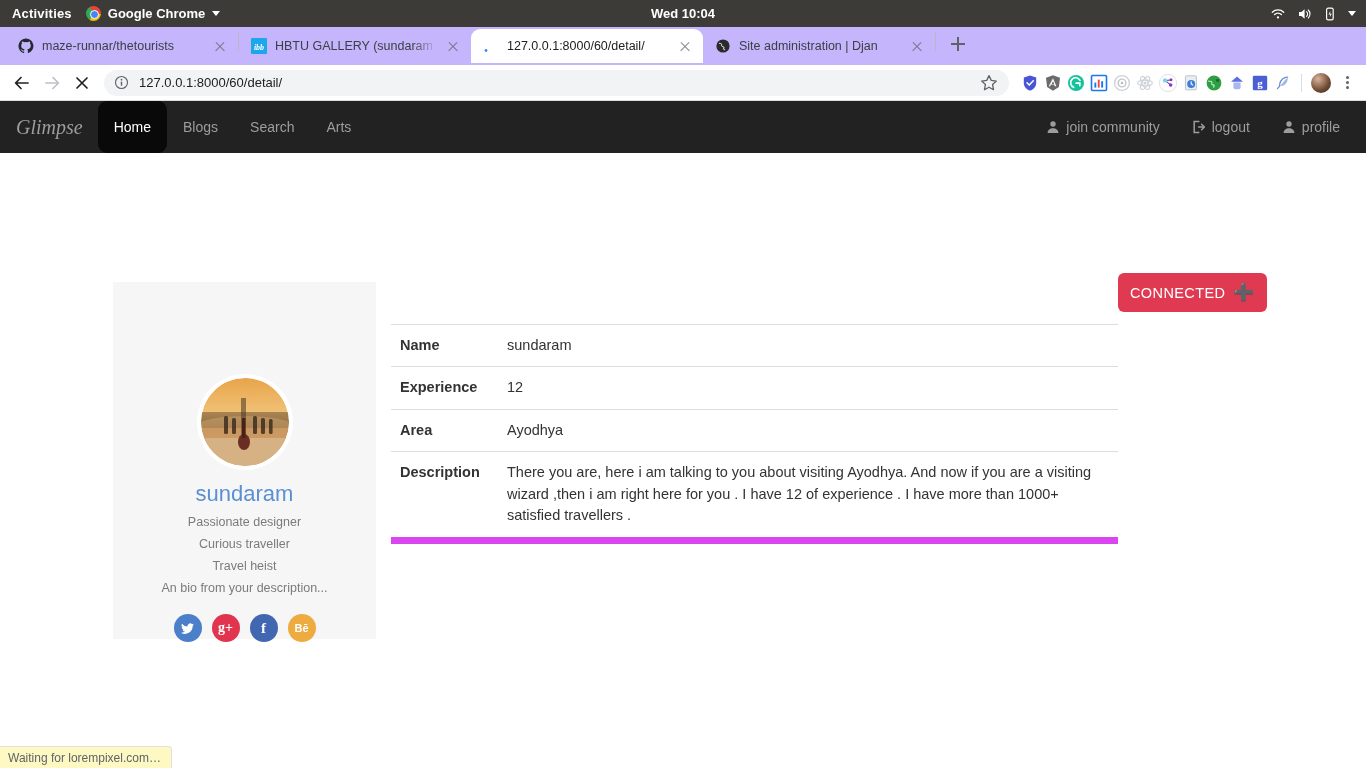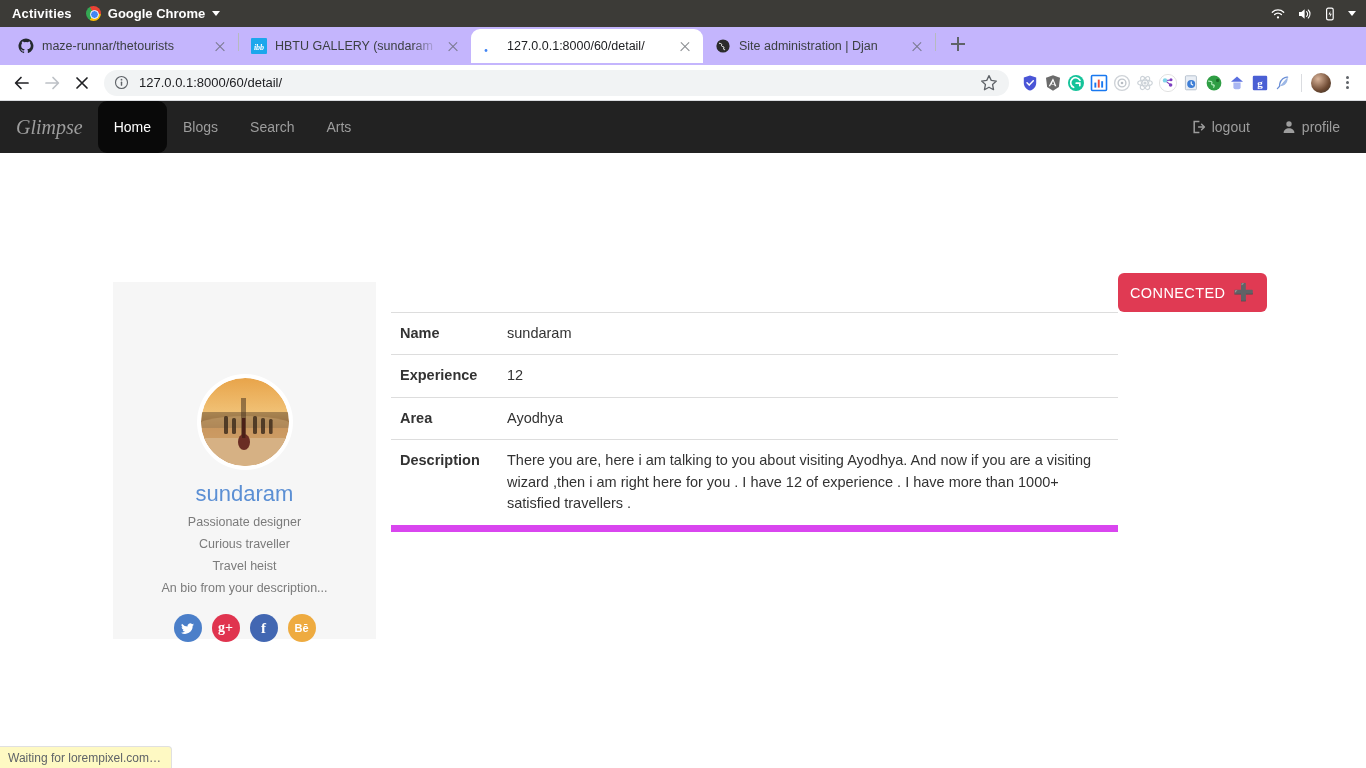--- a/index.html
+++ b/index.html
@@ -153,21 +153,21 @@
   .profile-line:first-of-type { margin-top: 12px; }
   .socials { margin-top: 19px; display: flex; justify-content: center; gap: 10px; }
   .social {
     width: 28px; height: 28px; border-radius: 50%; color: #fff;
     display: flex; align-items: center; justify-content: center;
     font-size: 13px; font-weight: bold; line-height: 1;
   }
 
   
   .detail-table {
-    position: absolute; left: 391px; top: 211px; width: 727px;
+    position: absolute; left: 391px; top: 223px; width: 727px;
     border-collapse: collapse; font-size: 14.5px; color: #333;
   }
   .detail-table td {
     border-top: 1px solid #dddddd; padding: 10px 9px; vertical-align: top;
     line-height: 1.48;
   }
   .detail-table tr:last-child td { border-bottom: 7px solid #d946ef; }
   .detail-table td.key { width: 107px; font-weight: bold; }
 
   .connected-btn {
@@ -200,20 +200,21 @@
 
 <div class="gnome-bar">
   <div class="gnome-left">
     <span class="gnome-activities">Activities</span>
     <span class="gnome-app">
       <span class="chrome-logo"></span>
       <span>Google Chrome</span>
       <span class="caret-down"></span>
     </span>
   </div>
+  <div class="gnome-clock">Wed 10:04</div>
   <div class="gnome-right">
     <svg class="sys-ico" viewBox="0 0 16 16">
       <path d="M8 12.5a1.1 1.1 0 100-2.2 1.1 1.1 0 000 2.2z" fill="#fff"></path>
       <path d="M4.6 8.6a5 5 0 016.8 0" stroke="#fff" stroke-width="1.3" fill="none" stroke-linecap="round"></path>
       <path d="M2.3 6.2a8.4 8.4 0 0111.4 0" stroke="#fff" stroke-width="1.3" fill="none" stroke-linecap="round"></path>
     </svg>
     <svg class="sys-ico" viewBox="0 0 16 16">
       <path d="M3 6h2.4L8.6 3.3v9.4L5.4 10H3z" fill="#fff"></path>
       <path d="M10.6 5.6a3.3 3.3 0 010 4.8M12.3 4a5.6 5.6 0 010 8" stroke="#fff" stroke-width="1.1" fill="none" stroke-linecap="round"></path>
     </svg>
@@ -371,20 +372,27 @@
 
   <div class="site-nav">
     <div class="brand">Glimpse</div>
     <div class="nav-links">
       <a class="nav-link active">Home</a>
       <a class="nav-link">Blogs</a>
       <a class="nav-link">Search</a>
       <a class="nav-link">Arts</a>
     </div>
     <div class="nav-right">
+      <a class="nav-link">
+        <svg class="navicon" viewBox="0 0 14 14">
+          <circle cx="7" cy="4" r="2.7" fill="#9d9d9d"></circle>
+          <path d="M1.6 13c0-3 2.4-4.8 5.4-4.8S12.4 10 12.4 13z" fill="#9d9d9d"></path>
+        </svg>
+        <span>join community</span>
+      </a>
       <a class="nav-link">
         <svg class="navicon" viewBox="0 0 14 14">
           <path d="M7.4 1.6H2.2v10.8h5.2" fill="none" stroke="#9d9d9d" stroke-width="1.5"></path>
           <path d="M6.6 7h5.6M9.6 4.3L12.4 7l-2.8 2.7" fill="none" stroke="#9d9d9d" stroke-width="1.5" stroke-linecap="round" stroke-linejoin="round"></path>
         </svg>
         <span>logout</span>
       </a>
       <a class="nav-link">
         <svg class="navicon" viewBox="0 0 14 14">
           <circle cx="7" cy="4" r="2.7" fill="#9d9d9d"></circle>

